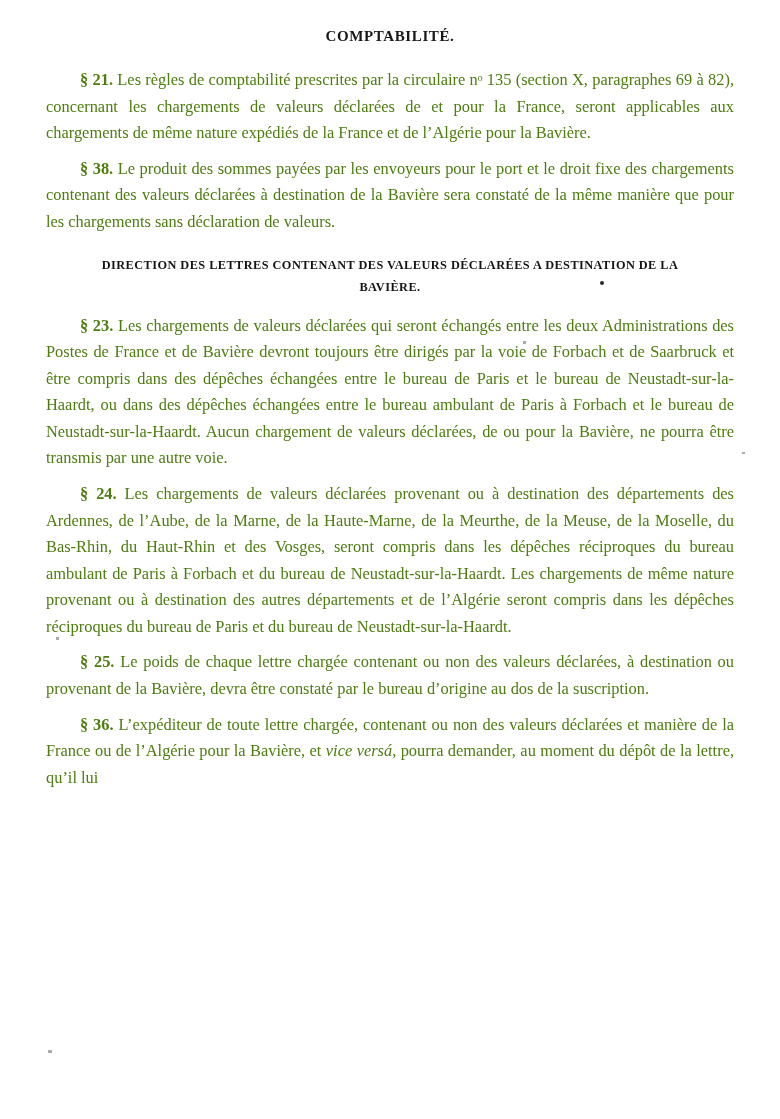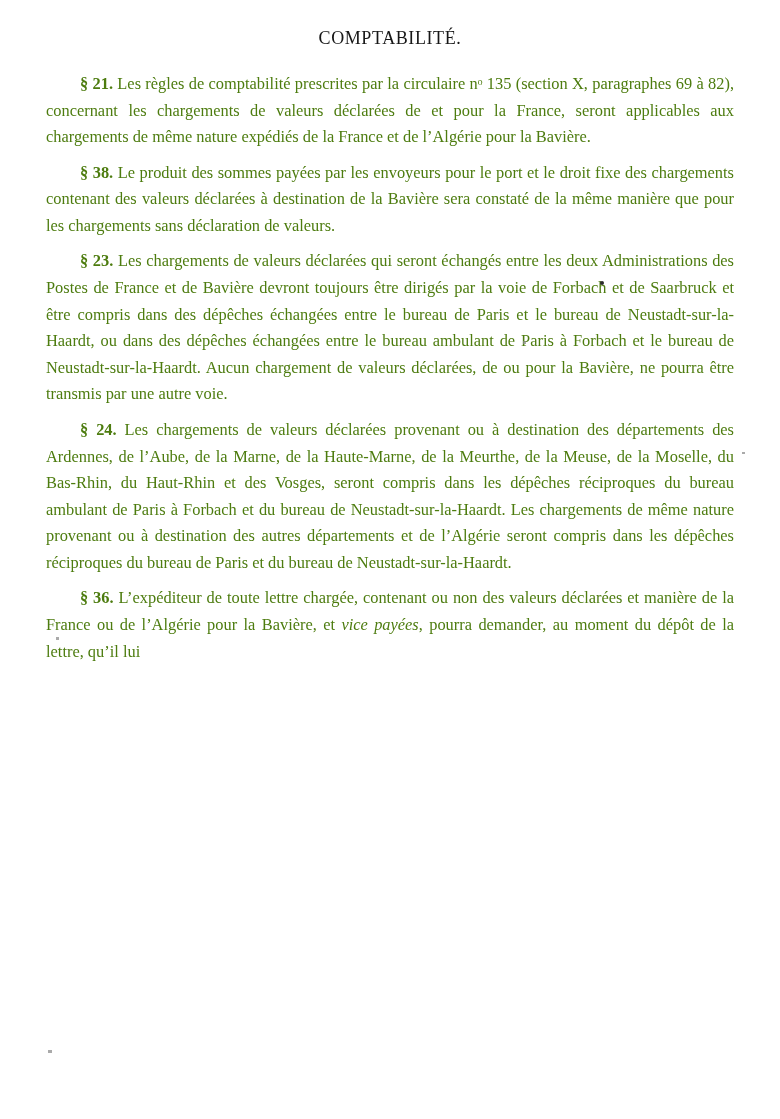--- a/index.html
+++ b/index.html
@@ -17,23 +17,23 @@
   }
   .page {
     width: 780px;
     height: 1119px;
     box-sizing: border-box;
     padding: 24px 46px 20px 46px;
     position: relative;
   }
   .running-head {
     text-align: center;
-    font-size: 18px;
+    font-size: 15px;
     letter-spacing: 0.6px;
-    font-weight: normal;
+    font-weight: bold;
     font-variant: small-caps;
     text-transform: uppercase;
     margin: 4px 0 22px 0;
     color: #171717;
   }
   .para {
     font-size: 16.4px;
     line-height: 1.62;
     text-align: justify;
     text-justify: inter-word;
@@ -85,33 +85,37 @@
   <p class="para">
     <span class="sec">§ 21.</span><span> Les règles de comptabilité prescrites par la circulaire nᵒ 135 (section X, paragraphes 69 à 82), concernant les chargements de valeurs déclarées de et pour la France, seront applicables aux chargements de même nature expédiés de la France et de l’Algérie pour la Bavière.</span>
   </p>
 
   <p class="para">
     <span class="sec">§ 38.</span><span> Le produit des sommes payées par les envoyeurs pour le port et le droit fixe des chargements contenant des valeurs déclarées à destination de la Bavière sera constaté de la même manière que pour les chargements sans déclaration de valeurs.</span>
   </p>
 
   <div class="dot-mark" style="left:600px; top:281px;"></div>
 
+  <div class="section-head">Direction des lettres contenant des valeurs déclarées a destination de la Bavière.</div>
 
   <p class="para">
     <span class="sec">§ 23.</span><span> Les chargements de valeurs déclarées qui seront échangés entre les deux Administrations des Postes de France et de Bavière devront toujours être dirigés par la voie de Forbach et de Saarbruck et être compris dans des dépêches échangées entre le bureau de Paris et le bureau de Neustadt-sur-la-Haardt, ou dans des dépêches échangées entre le bureau ambulant de Paris à Forbach et le bureau de Neustadt-sur-la-Haardt. Aucun chargement de valeurs déclarées, de ou pour la Bavière, ne pourra être transmis par une autre voie.</span>
   </p>
 
   <p class="para">
     <span class="sec">§ 24.</span><span> Les chargements de valeurs déclarées provenant ou à destination des départements des Ardennes, de l’Aube, de la Marne, de la Haute-Marne, de la Meurthe, de la Meuse, de la Moselle, du Bas-Rhin, du Haut-Rhin et des Vosges, seront compris dans les dépêches réciproques du bureau ambulant de Paris à Forbach et du bureau de Neustadt-sur-la-Haardt. Les chargements de même nature provenant ou à destination des autres départements et de l’Algérie seront compris dans les dépêches réciproques du bureau de Paris et du bureau de Neustadt-sur-la-Haardt.</span>
   </p>
 
 
+  <p class="para">
+    <span class="sec">§ 25.</span><span> Le poids de chaque lettre chargée contenant ou non des valeurs déclarées, à destination ou provenant de la Bavière, devra être constaté par le bureau d’origine au dos de la suscription.</span>
+  </p>
 
   <p class="para">
-    <span class="sec">§ 36.</span><span> L’expéditeur de toute lettre chargée, contenant ou non des valeurs déclarées et manière de la France ou de l’Algérie pour la Bavière, et </span><em class="italic">vice payées</em><span>, pourra demander, au moment du dépôt de la lettre, qu’il lui</span>
+    <span class="sec">§ 36.</span><span> L’expéditeur de toute lettre chargée, contenant ou non des valeurs déclarées et manière de la France ou de l’Algérie pour la Bavière, et </span><em class="italic">vice versá</em><span>, pourra demander, au moment du dépôt de la lettre, qu’il lui</span>
   </p>
 
   <div class="speck" style="left:56px; top:637px; width:3px; height:3px;"></div>
   <div class="speck" style="left:523px; top:341px; width:3px; height:3px;"></div>
   <div class="speck" style="left:48px; top:1050px; width:4px; height:3px;"></div>
   <div class="speck" style="left:742px; top:452px; width:3px; height:2px;"></div>
 
 </div>
 
 </body></html>

